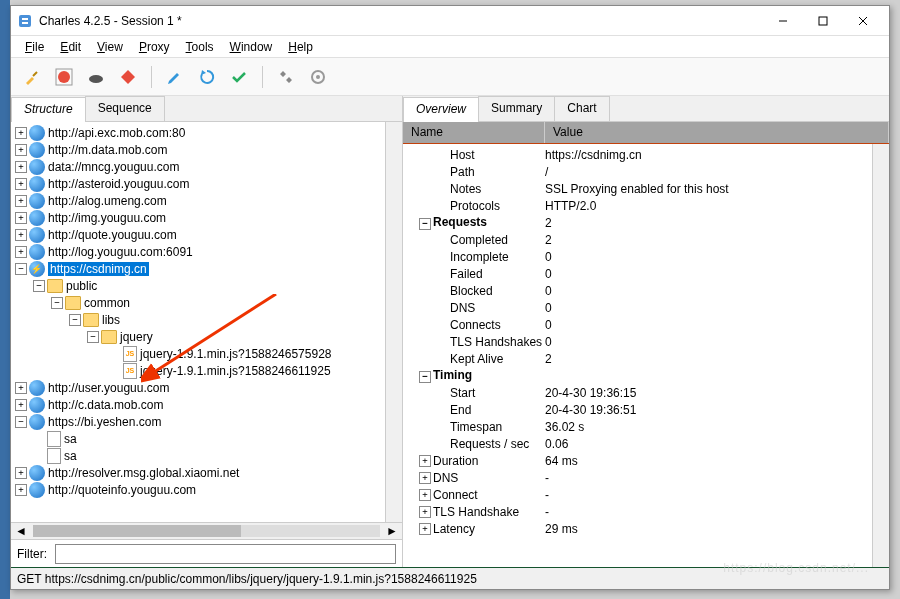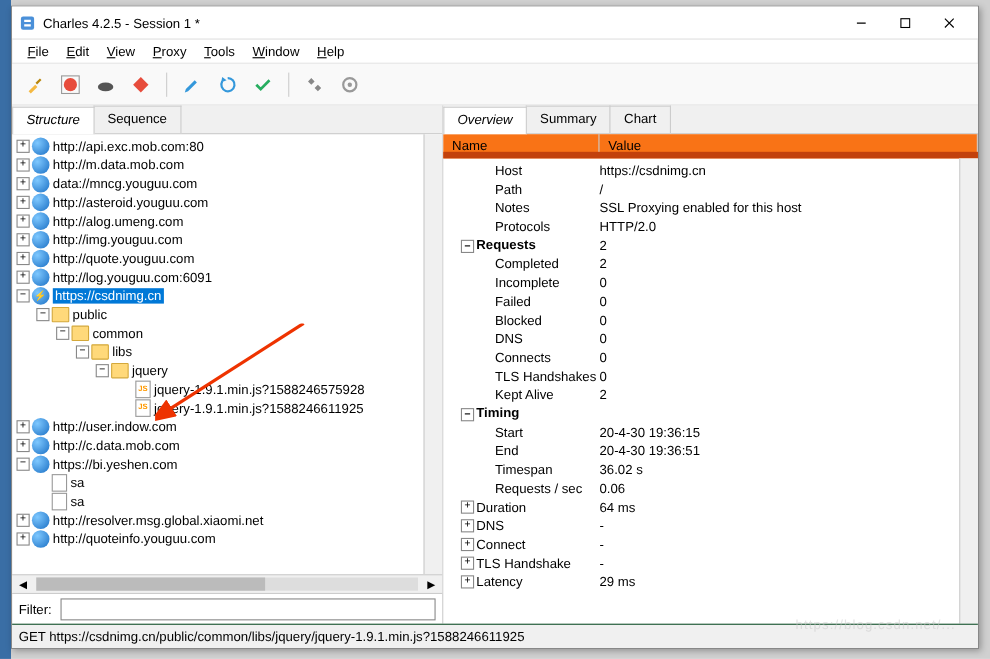--- a/index.html
+++ b/index.html
@@ -28,21 +28,21 @@
 .tog.empty { border: none; visibility: hidden; }
 .globe { width: 16px; height: 16px; border-radius: 50%; background: radial-gradient(circle at 5px 5px, #7ec8ff, #1a6fc4); display: inline-block; margin-right: 3px; flex-shrink: 0; }
 .lock { width: 16px; height: 16px; border-radius: 50%; background: radial-gradient(circle at 5px 5px, #7ec8ff, #1a6fc4); display: inline-flex; align-items: center; justify-content: center; margin-right: 3px; flex-shrink: 0; font-size: 9px; }
 .folder { width: 16px; height: 14px; background: #ffd97a; border: 1px solid #d4a83a; border-radius: 1px; display: inline-block; margin-right: 3px; flex-shrink: 0; }
 .file { width: 14px; height: 16px; background: #fff; border: 1px solid #999; display: inline-flex; align-items: center; justify-content: center; margin-right: 3px; flex-shrink: 0; font-size: 7px; color: #f90; font-weight: bold; }
 .sel { background: #0078d7; color: #fff; padding: 0 2px; }
 .ind1 { padding-left: 22px; } .ind2 { padding-left: 40px; } .ind3 { padding-left: 58px; } .ind4 { padding-left: 76px; } .ind5 { padding-left: 112px; }
 .hscroll { height: 17px; background: #f0f0f0; border-top: 1px solid #ccc; display: flex; align-items: center; }
 .filterbar { height: 28px; display: flex; align-items: center; padding: 0 6px; border-top: 1px solid #ccc; gap: 8px; }
 .filterbar input { flex: 1; border: 1px solid #888; padding: 2px 4px; height: 20px; }
-.ovhead { height: 22px; display: flex; border-bottom: 6px solid #c2410c; background: #f97316; }
+.ovhead { height: 22px; display: flex; border-bottom: 1px solid #c2410c; background: #a3a3a3; }
 .ovhead .col { padding: 3px 8px; border-right: 1px solid #ccc; }
 .ovbody { flex: 1; overflow: auto; padding: 2px 0; }
 .ovrow { display: flex; height: 17px; align-items: center; }
 .ovrow .k { width: 142px; padding-left: 47px; }
 .ovrow .v { flex: 1; }
 .ovrow.hdr .k { padding-left: 16px; font-weight: bold; }
 .ovrow.hdr .ktog { margin-right: 2px; }
 .ovrow.sub .k { }
 .ovrow.sub2 .k { padding-left: 16px; display: flex; align-items: center; }
 .statusbar { height: 22px; border-top: 1px solid #14532d; background: #f0f0f0; display: flex; align-items: center; padding: 0 6px; font-size: 11px; }
@@ -233,21 +233,21 @@
               <span class="file">JS</span>
               <span>jquery-1.9.1.min.js?1588246575928</span>
             </div>
           <div class="tree-row ind5">
               <span class="file">JS</span>
               <span>jquery-1.9.1.min.js?1588246611925</span>
             </div>
           <div class="tree-row">
               <span class="tog">+</span>
               <span class="globe"></span>
-              <span>http://user.indow.com</span>
+              <span>http://user.youguu.com</span>
             </div>
           <div class="tree-row">
               <span class="tog">+</span>
               <span class="globe"></span>
               <span>http://c.data.mob.com</span>
             </div>
           <div class="tree-row">
               <span class="tog">−</span>
               <span class="globe"></span>
               <span>https://bi.yeshen.com</span>

